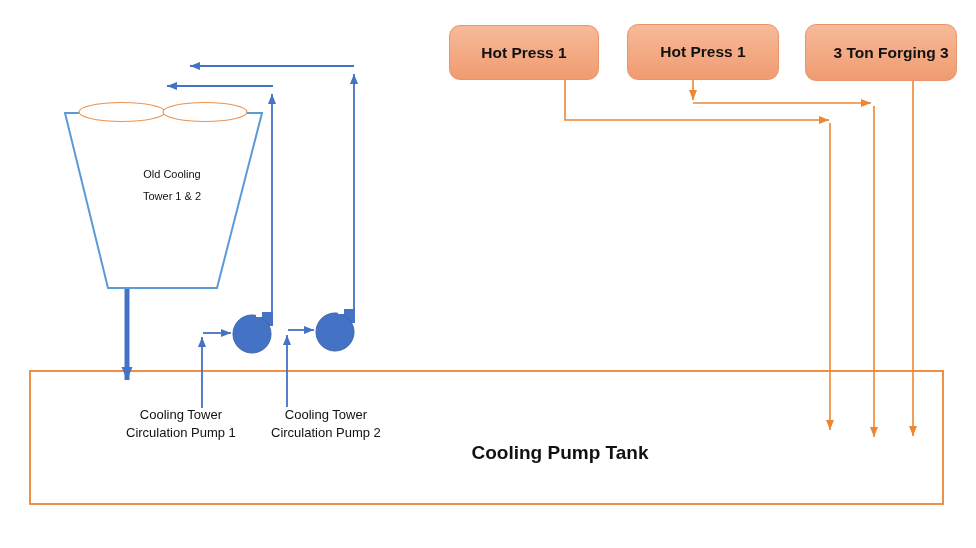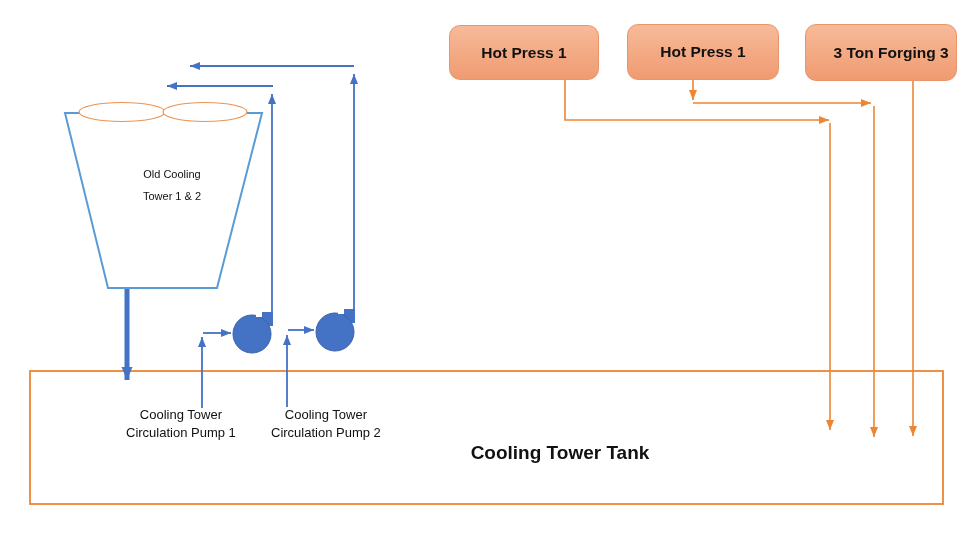--- a/index.html
+++ b/index.html
@@ -111,15 +111,15 @@
   <div class="pbox" style="left:805px;top:24px;width:152px;height:57px;padding-left:20px;">
     <span>3 Ton Forging 3</span>
   </div>
 
   <div class="lbl lbl-tower">Old Cooling
 Tower 1 &amp; 2</div>
   <div class="lbl lbl-pump1">Cooling Tower
 Circulation Pump 1</div>
   <div class="lbl lbl-pump2">Cooling Tower
 Circulation Pump 2</div>
-  <div class="lbl lbl-tank">Cooling Tower Tank</div>
+  <div class="lbl lbl-tank">Cooling Pump Tank</div>
 
 </div>
 
 </body></html>

